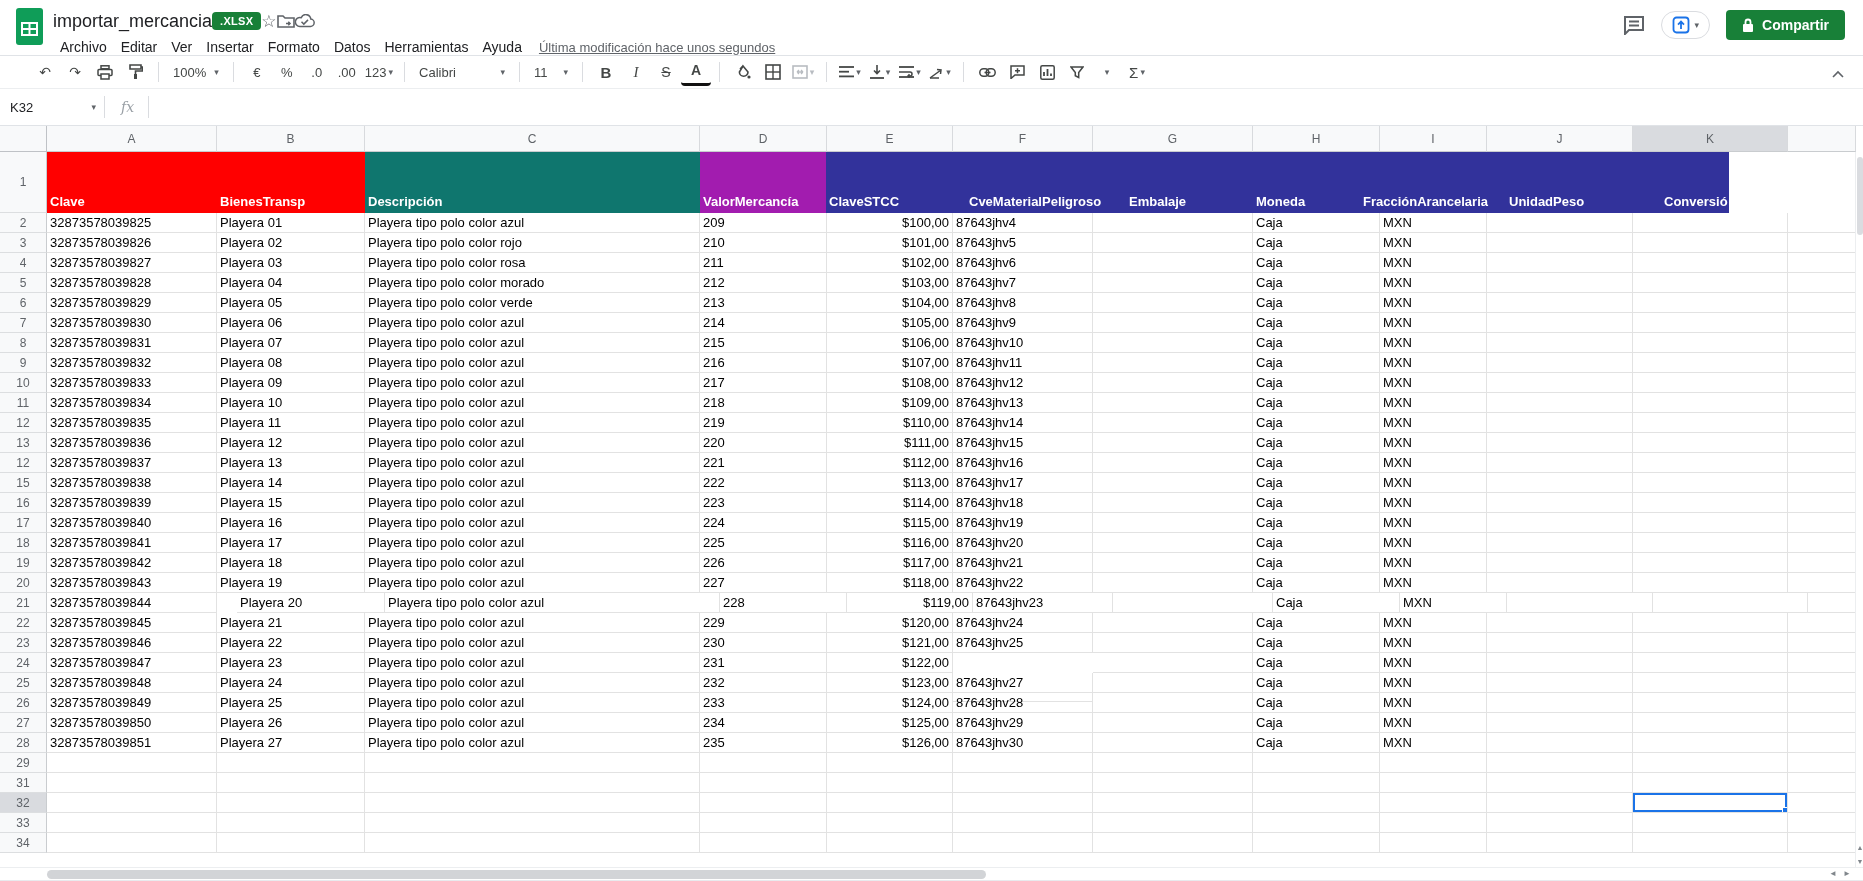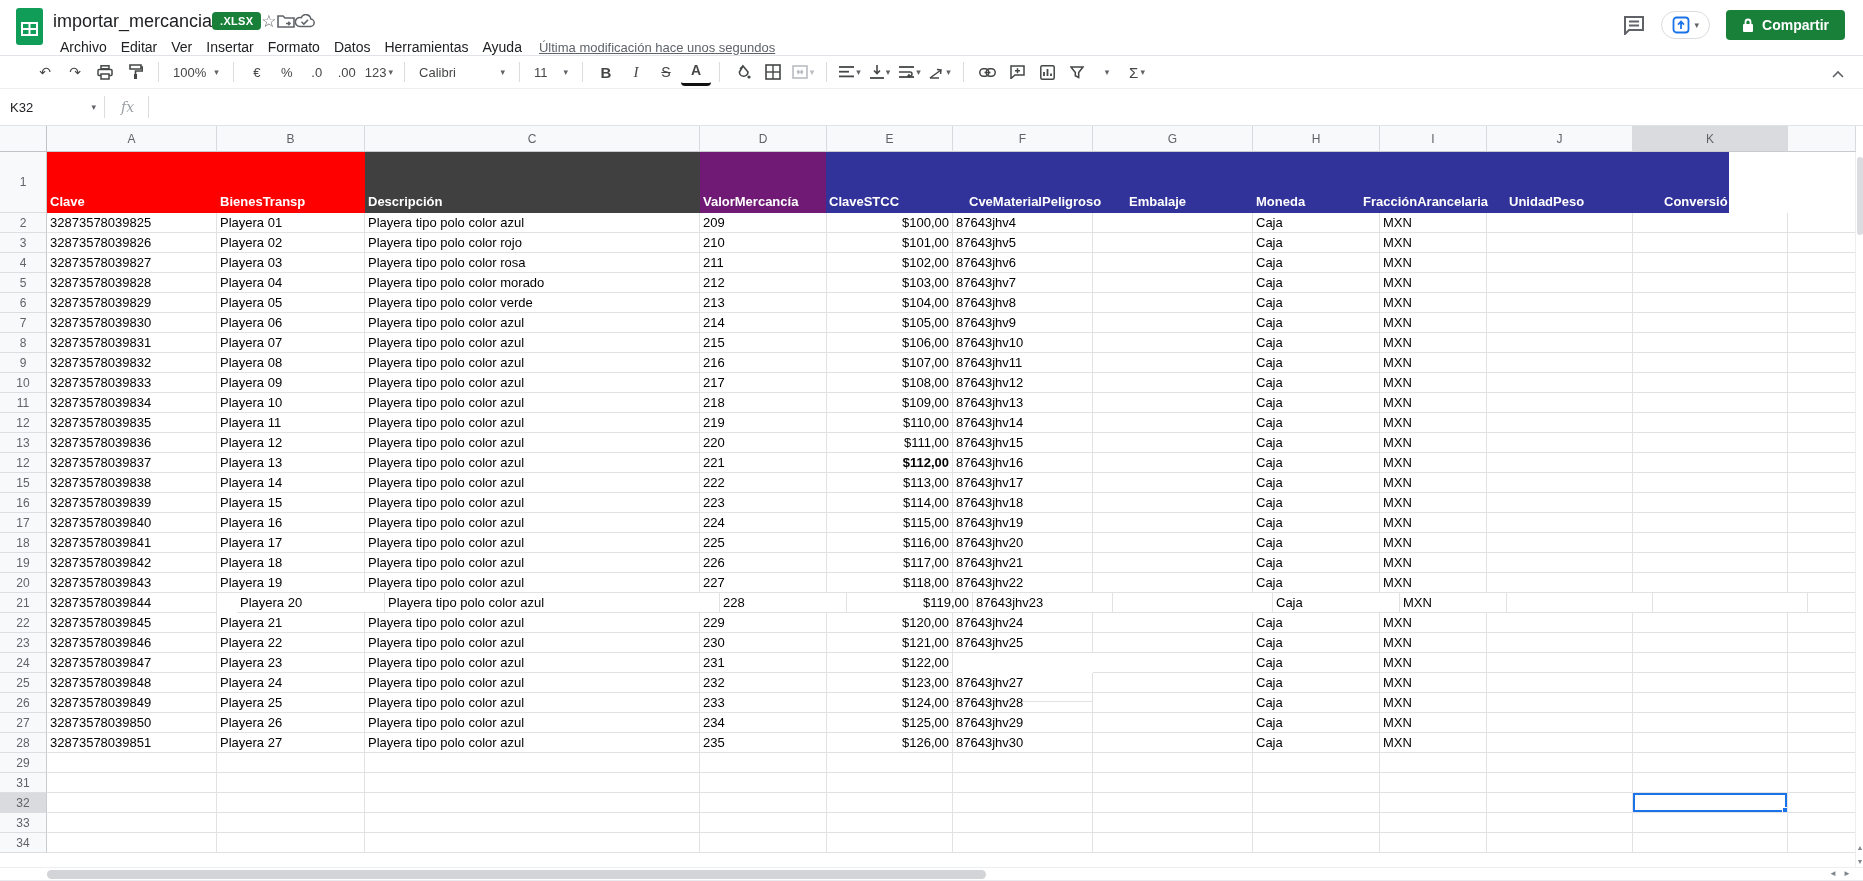--- a/index.html
+++ b/index.html
@@ -281,22 +281,22 @@
       <div class="colhdr" style="width: 127px;">H</div>
       <div class="colhdr" style="width: 107px;">I</div>
       <div class="colhdr" style="width: 146px;">J</div>
       <div class="colhdr selhdr" style="width: 155px;">K</div>
       <div class="colhdr" style="width: 68px;"></div>
     </div>
   <div class="grow row1">
       <div class="rowhdr">1</div>
       <div class="cell" style="width: 170px; background: rgb(255, 0, 0);">Clave</div>
       <div class="cell" style="width: 148px; background: rgb(255, 0, 0);">BienesTransp</div>
-      <div class="cell" style="width: 335px; background: #404040;">Descripción</div>
-      <div class="cell" style="width: 126px; background: #701a75;">ValorMercancía</div>
+      <div class="cell" style="width: 335px; background: #0f766e;">Descripción</div>
+      <div class="cell" style="width: 126px; background: #a21caf;">ValorMercancía</div>
       <div class="cell" style="width: 140px; background: rgb(50, 50, 155);">ClaveSTCC</div>
       <div class="cell" style="width: 160px; background: rgb(50, 50, 155);">CveMaterialPeligroso</div>
       <div class="cell" style="width: 127px; background: rgb(50, 50, 155);">Embalaje</div>
       <div class="cell" style="width: 107px; background: rgb(50, 50, 155);">Moneda</div>
       <div class="cell" style="width: 146px; background: rgb(50, 50, 155);">FracciónArancelaria</div>
       <div class="cell" style="width: 155px; background: rgb(50, 50, 155);">UnidadPeso</div>
       <div class="cell" style="width: 68px; background: rgb(50, 50, 155);">Conversió</div>
     </div>
     <div class="grow">
       <div class="rowhdr">2</div>
@@ -477,21 +477,21 @@
       <div class="cell" style="width: 146px;"></div>
       <div class="cell" style="width: 155px;"></div>
       <div class="cell" style="width: 68px;"></div>
     </div>
     <div class="grow">
       <div class="rowhdr">12</div>
       <div class="cell" style="width: 170px;">32873578039837</div>
       <div class="cell" style="width: 148px;">Playera 13</div>
       <div class="cell" style="width: 335px;">Playera tipo polo color azul</div>
       <div class="cell" style="width: 127px;">221</div>
-      <div class="cell num" style="width: 126px; font-weight: bold;">$112,00</div>
+      <div class="cell num" style="width: 126px;">$112,00</div>
       <div class="cell" style="width: 140px;">87643jhv16</div>
       <div class="cell" style="width: 160px;"></div>
       <div class="cell" style="width: 127px;">Caja</div>
       <div class="cell" style="width: 107px;">MXN</div>
       <div class="cell" style="width: 146px;"></div>
       <div class="cell" style="width: 155px;"></div>
       <div class="cell" style="width: 68px;"></div>
     </div>
     <div class="grow">
       <div class="rowhdr">15</div>

